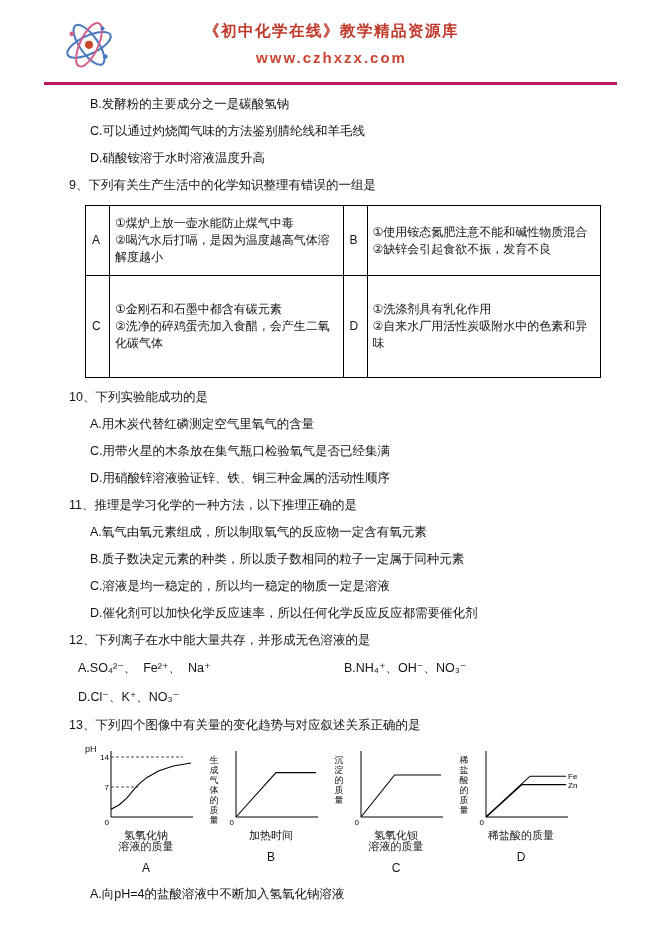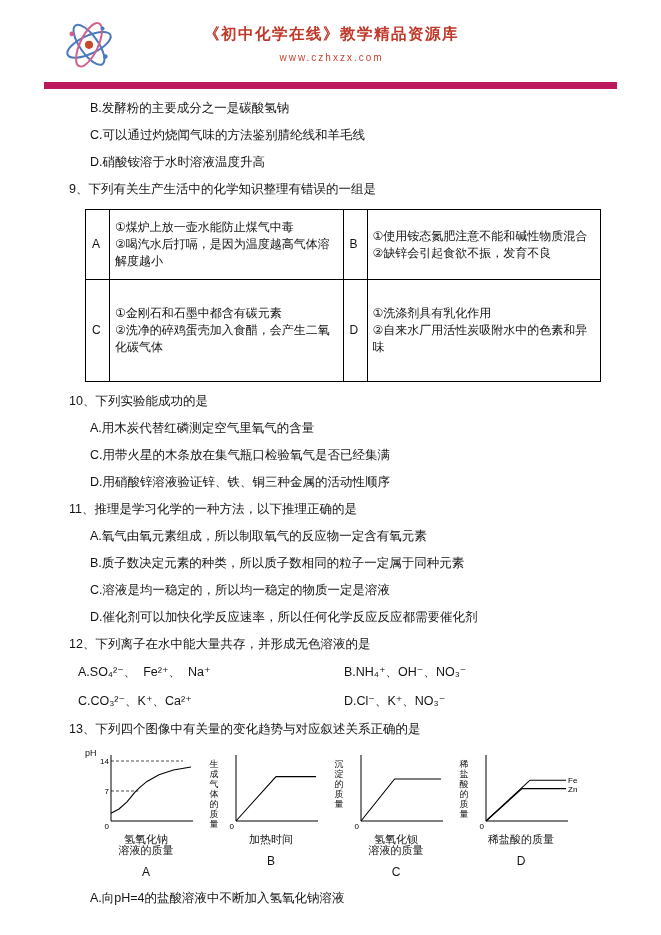--- a/index.html
+++ b/index.html
@@ -6,32 +6,33 @@
   html,body { margin:0; padding:0; }
   body {
     width:661px; height:935px; background:#ffffff; overflow:hidden;
     font-family:"Liberation Sans","DejaVu Sans",sans-serif;
     color:#141414;
   }
   
   .hdr-wrap{
     margin:10px 44px 0 44px;
     padding:4px 0 10px 0;
-    border-bottom:7px solid #be185d;
+    border-bottom:3px solid #be185d;
     display:flex; align-items:center;
   }
   .logo{ width:58px; height:58px; margin-left:16px; flex:0 0 auto; }
   .hdr-text{ flex:1; text-align:center; margin-right:72px; }
   .hdr-title{
     font-size:15.5px; font-weight:bold; letter-spacing:1.5px;
     color:var(--hdr-color,#c0392b);
   }
   .hdr-url{
-    margin-top:7px; font-size:10px; letter-spacing:2px;
+    margin-top:7px; font-size:15px; letter-spacing:2px;
     color:var(--url-color,#cc4433);
+    font-weight:bold;
   }
   
   main{ padding:12px 28px 0 57px; font-size:12.5px; }
   .line{ margin:0 12px 12px; line-height:15px; }
   .opt{ padding-left:21px; }
   
   .qtable{
     border-collapse:collapse; table-layout:fixed;
     width:516px; margin:0 0 12px 28px;
   }
@@ -127,21 +128,20 @@
   <p class="line opt">B.质子数决定元素的种类，所以质子数相同的粒子一定属于同种元素</p>
   <p class="line opt">C.溶液是均一稳定的，所以均一稳定的物质一定是溶液</p>
   <p class="line opt">D.催化剂可以加快化学反应速率，所以任何化学反应反应都需要催化剂</p>
 
   <p class="line">12、下列离子在水中能大量共存，并形成无色溶液的是</p>
   <div class="pair">
     <span class="cell c1">A.SO₄²⁻、  Fe²⁺、  Na⁺</span>
     <span class="cell">B.NH₄⁺、OH⁻、NO₃⁻</span>
   </div>
   <div class="pair">
-    <span class="cell c1">C.CO₃²⁻、K⁺、Ca²⁺</span>
     <span class="cell">D.Cl⁻、K⁺、NO₃⁻</span>
   </div>
 
   <p class="line">13、下列四个图像中有关量的变化趋势与对应叙述关系正确的是</p>
 
   <div class="charts">
     <div class="chart hy">
       <span class="ylab">pH</span>
       <svg viewBox="0 0 100 84">
           <line x1="15" y1="72" x2="15" y2="6" stroke="#000" stroke-width="1"></line>

